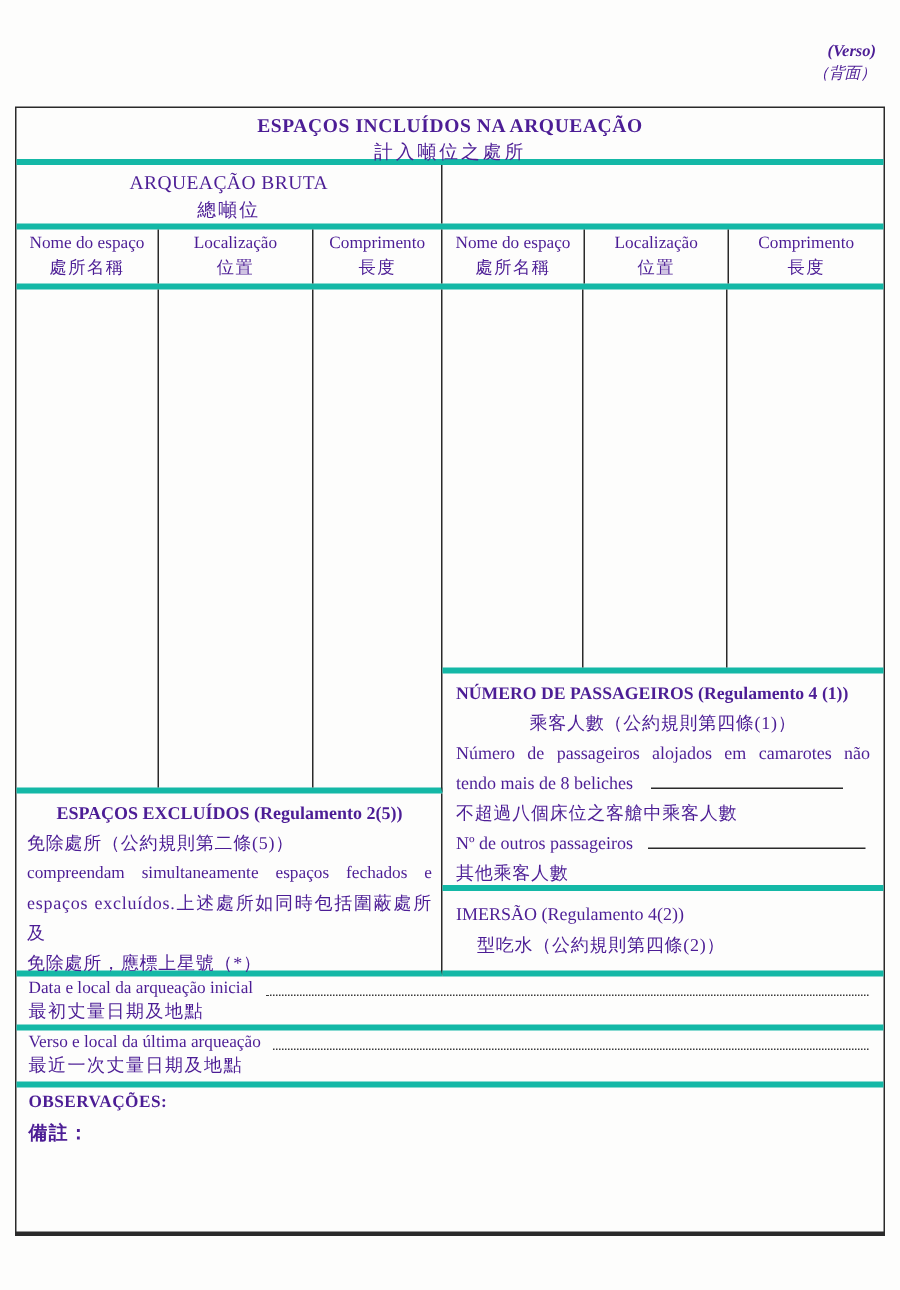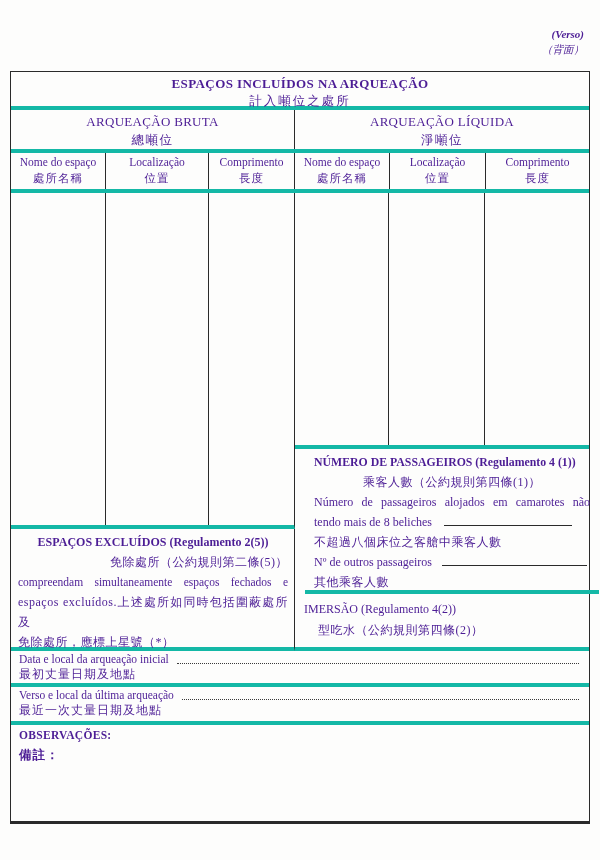--- a/index.html
+++ b/index.html
@@ -45,26 +45,26 @@
 
   .body-left  { left:0;     top:121px; width:284px; height:336px; display:flex; }
   .body-right { left:284px; top:121px; width:294px; height:256px; display:flex; }
   .body-right .w4 { width:94px; }
 
   .box-excluded {
     left:0; top:457px; width:284px; height:122px;
     font-size:11.5px; padding:3px 6px 0 7px; line-height:20px;
   }
   .box-excluded .title { font-weight:bold; text-align:center; font-size:12px; }
-  .box-excluded .title-zh { text-align:right; font-size:12px; letter-spacing:.5px; }
+  .box-excluded .title-zh { text-align:left; font-size:12px; letter-spacing:.5px; }
   .justify { text-align:justify; text-align-last:justify; }
   .box-excluded .zh-line { font-size:12px; letter-spacing:.5px; }
 
   .box-pass {
-    left:294px; top:377px; width:294px; height:145px;
+    left:284px; top:377px; width:294px; height:145px;
     padding:3px 9px 12px 9px; font-size:12px; line-height:20px;
   }
   .box-pass .title { font-weight:bold; font-size:11.8px; }
   .box-pass .title-zh { text-align:center; font-size:12px; letter-spacing:.5px; }
   .box-pass .zh-line { font-size:12px; letter-spacing:.5px; }
   .blank { display:inline-block; border-bottom:1px solid #2a2a2a; height:12px; vertical-align:baseline; }
   .blank-beliches { width:128px; margin-left:12px; }
   .blank-outros  { width:145px; margin-left:10px; }
 
   .box-imersao {
@@ -98,24 +98,20 @@
 
     <div class="abs row-title bb">
       <div class="pt">ESPAÇOS INCLUÍDOS NA ARQUEAÇÃO</div>
       <div class="zh">計入噸位之處所</div>
     </div>
 
     <div class="abs row-sub bb">
       <div class="sub-cell-l br">
         <div class="pt">ARQUEAÇÃO BRUTA</div>
         <div class="zh">總噸位</div>
-      </div>
-      <div class="sub-cell-r">
-        <div class="pt">ARQUEAÇÃO LÍQUIDA</div>
-        <div class="zh">淨噸位</div>
       </div>
     </div>
 
     <div class="abs row-cols bb">
       <div class="hcell w1 br">
         <div>Nome do espaço</div>
         <div class="zh">處所名稱</div>
       </div>
       <div class="hcell w2 br">
         <div>Localização</div>

